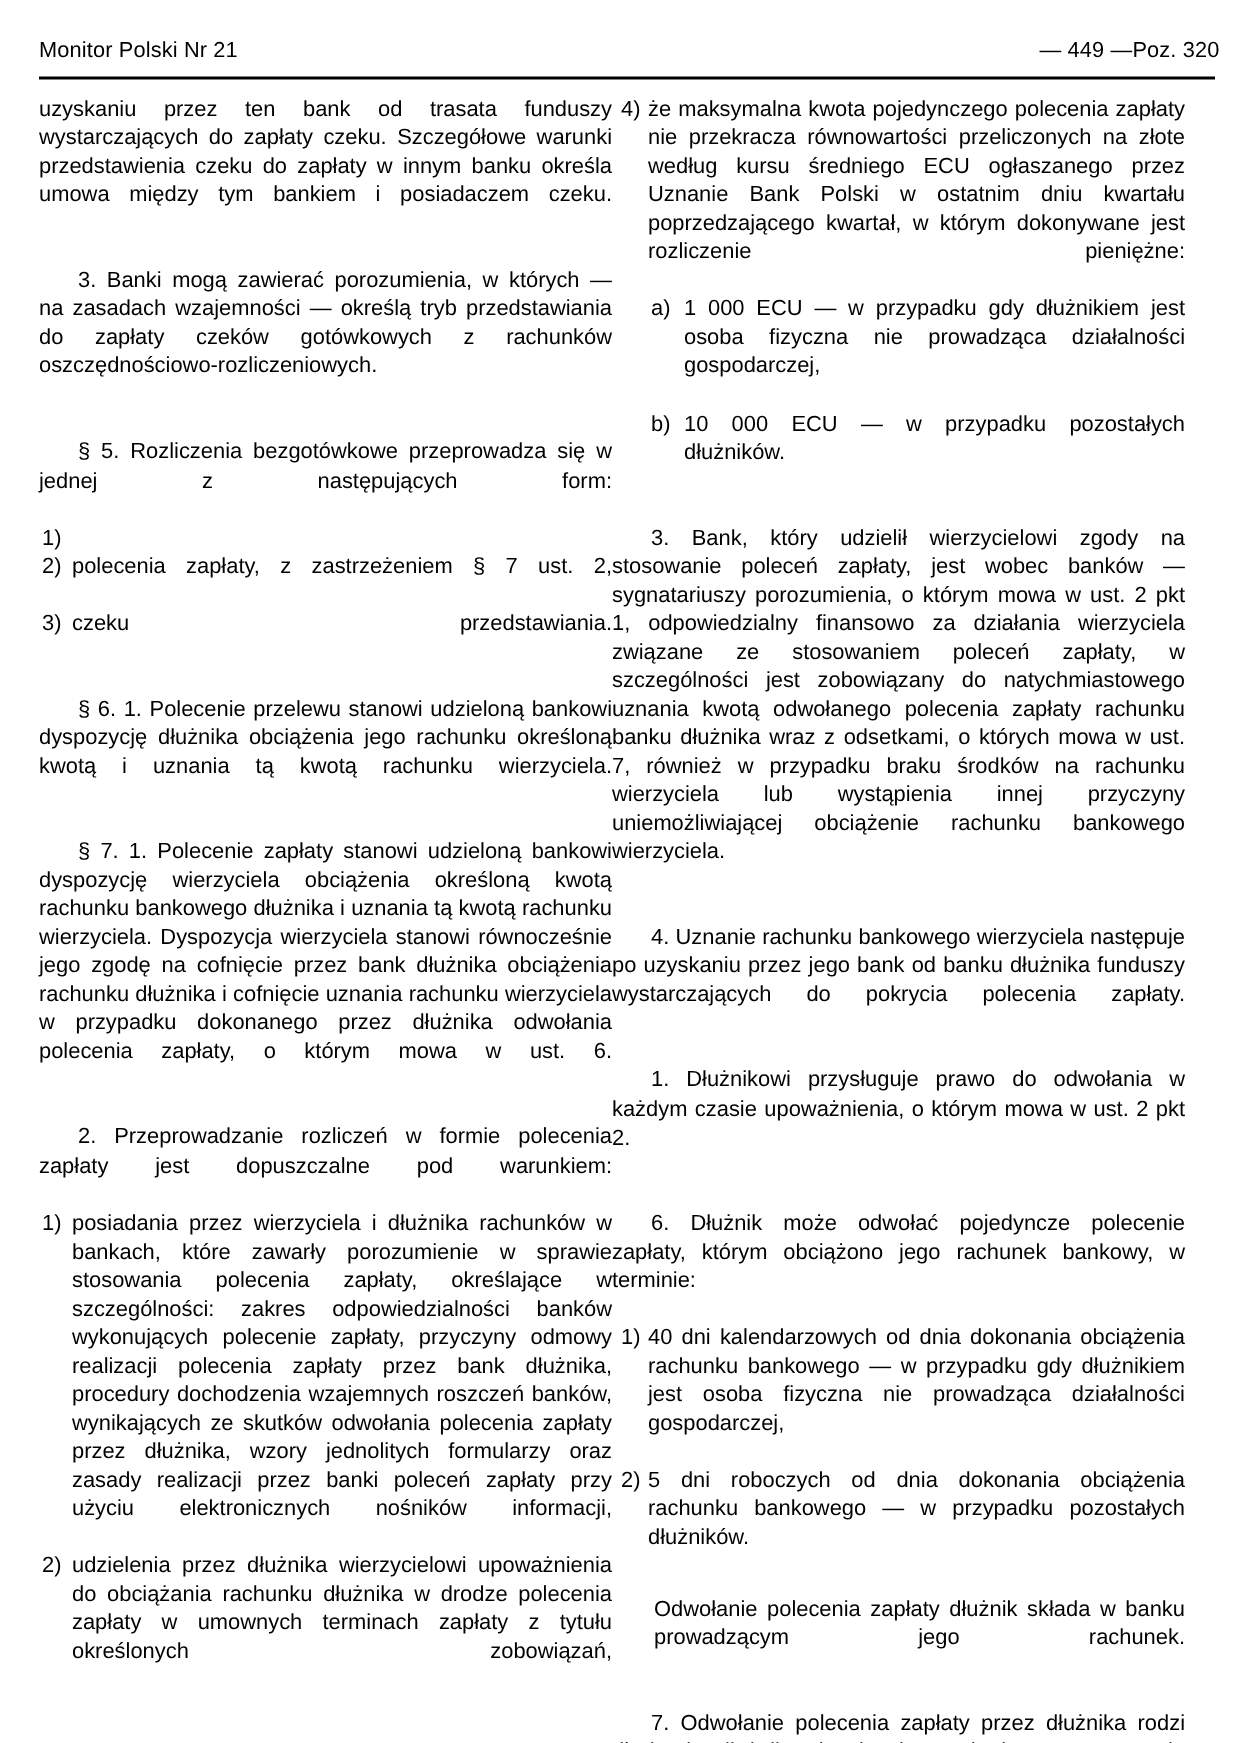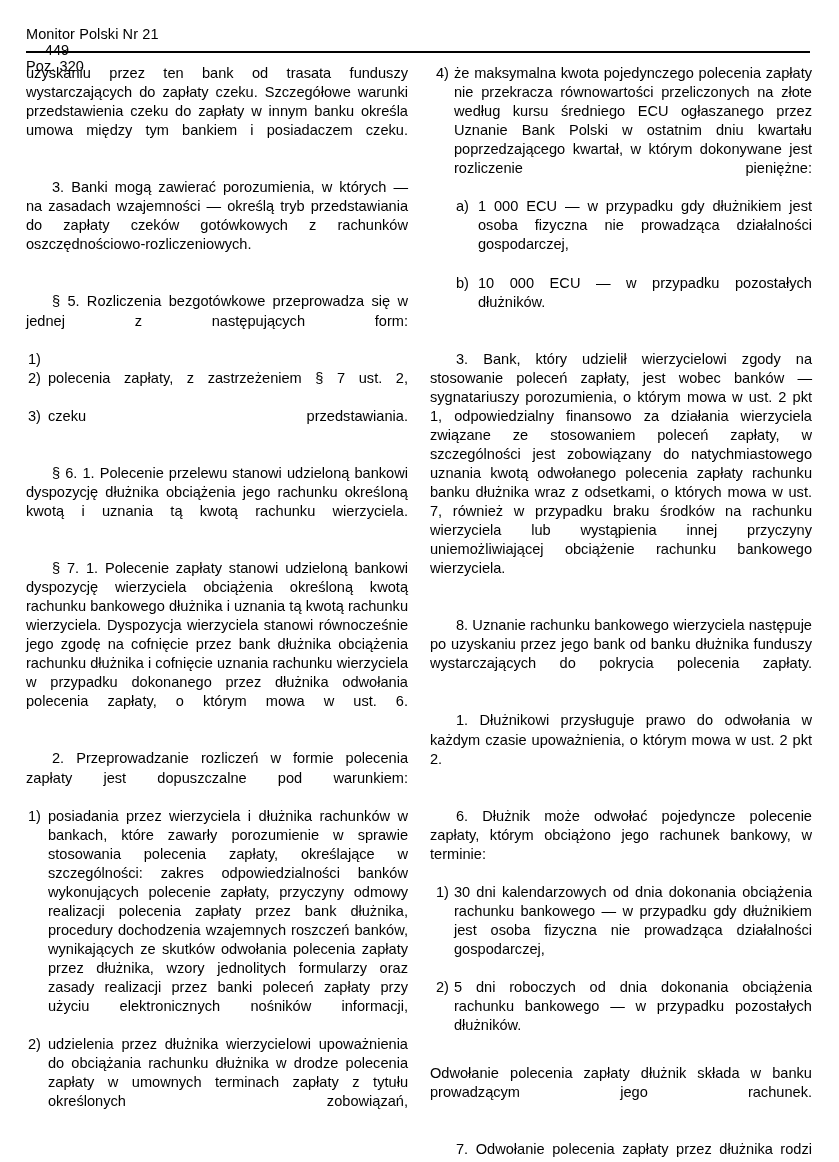--- a/index.html
+++ b/index.html
@@ -25,21 +25,20 @@
     top: 26px;
     left: 26px;
     right: 26px;
     height: 22px;
     display: flex;
     align-items: flex-start;
     justify-content: space-between;
     font-size: 14.5px;
     letter-spacing: 0.1px;
     white-space: nowrap;
-    flex-direction: column;
   }
   .running-head .head-left  { flex: 0 0 auto; }
   .running-head .head-center{
     flex: 1 1 auto;
     text-align: right;
   }
   .running-head .head-right { flex: 0 0 auto; }
 
   .head-rule {
     position: absolute;
@@ -51,41 +50,40 @@
   }
 
   
   .columns {
     position: absolute;
     top: 64px;
     left: 26px;
     width: 787px;
     height: 1080px;
     display: flex;
-    gap: 22px;
   }
   .col {
     width: 382px;
     flex: 0 0 382px;
   }
 
   .para {
     font-size: 14.6px;
     line-height: 19.05px;
     text-align: justify;
     text-justify: inter-word;
     margin: 0;
     hyphens: manual;
     word-spacing: 0.1px;
   }
   
   .para.indent { text-indent: 26px; }
   
   .para.gap { margin-top: 19px; }
-  .para.gap-sm { margin-top: 9.5px; }
+  .para.gap-sm { margin-top: 9.5px; margin-left: 28px; }
 
   
   .li {
     font-size: 14.6px;
     line-height: 19.05px;
     text-align: justify;
     margin: 0;
     position: relative;
     padding-left: 24px;
     box-sizing: border-box;
@@ -180,29 +178,29 @@
         <span class="marker">a)</span>
         <span>1 000 ECU — w przypadku gdy dłużnikiem jest osoba fizyczna nie prowadząca działalności gospodarczej,</span>
       </div>
       <div class="li lvl2 gap-sm">
         <span class="marker">b)</span>
         <span>10 000 ECU — w przypadku pozostałych dłużników.</span>
       </div>
 
       <p class="para indent gap">3. Bank, który udzielił wierzycielowi zgody na stosowanie poleceń zapłaty, jest wobec banków — sygnatariuszy porozumienia, o którym mowa w ust. 2 pkt 1, odpowiedzialny finansowo za działania wierzyciela związane ze stosowaniem poleceń zapłaty, w szczególności jest zobowiązany do natychmiastowego uznania kwotą odwołanego polecenia zapłaty rachunku banku dłużnika wraz z odsetkami, o których mowa w ust. 7, również w przypadku braku środków na rachunku wierzyciela lub wystąpienia innej przyczyny uniemożliwiającej obciążenie rachunku bankowego wierzyciela.</p>
 
-      <p class="para indent gap">8. Uznanie rachunku bankowego wierzyciela następuje po uzyskaniu przez jego bank od banku dłużnika funduszy wystarczających do pokrycia polecenia zapłaty.</p>
+      <p class="para indent gap">4. Uznanie rachunku bankowego wierzyciela następuje po uzyskaniu przez jego bank od banku dłużnika funduszy wystarczających do pokrycia polecenia zapłaty.</p>
 
       <p class="para indent gap">1. Dłużnikowi przysługuje prawo do odwołania w każdym czasie upoważnienia, o którym mowa w ust. 2 pkt 2.</p>
 
       <p class="para indent gap">6. Dłużnik może odwołać pojedyncze polecenie zapłaty, którym obciążono jego rachunek bankowy, w terminie:</p>
 
       <div class="li gap-sm">
         <span class="marker">1)</span>
-        <span>30 dni kalendarzowych od dnia dokonania obciążenia rachunku bankowego — w przypadku gdy dłużnikiem jest osoba fizyczna nie prowadząca działalności gospodarczej,</span>
+        <span>40 dni kalendarzowych od dnia dokonania obciążenia rachunku bankowego — w przypadku gdy dłużnikiem jest osoba fizyczna nie prowadząca działalności gospodarczej,</span>
       </div>
       <div class="li gap-sm">
         <span class="marker">2)</span>
         <span>5 dni roboczych od dnia dokonania obciążenia rachunku bankowego — w przypadku pozostałych dłużników.</span>
       </div>
 
       <p class="para flush gap-sm">Odwołanie polecenia zapłaty dłużnik składa w banku prowadzącym jego rachunek.</p>
 
       <p class="para indent gap">7. Odwołanie polecenia zapłaty przez dłużnika rodzi dla banku dłużnika obowiązek natychmiastowego uznania rachunku bankowego dłużnika kwotą odwołanego polecenia zapłaty. Uznanie rachunku dłużnika następuje z datą złożenia odwołania polecenia zapłaty, z obowiązkiem naliczenia — od dnia obciążenia rachunku dłużnika kwotą odwołanego polecenia zapłaty — odsetek należnych dłużnikowi z tytułu oprocentowania rachunku bankowego.</p>
 

